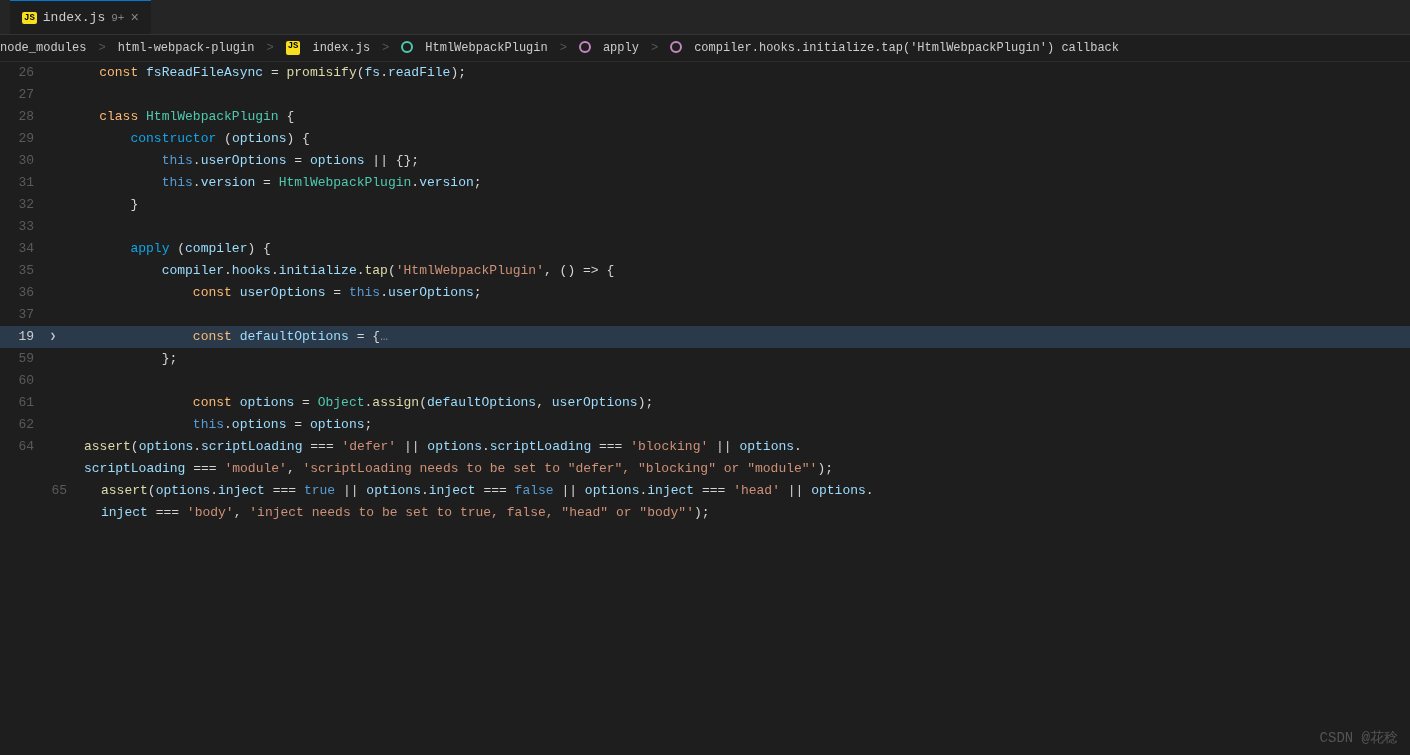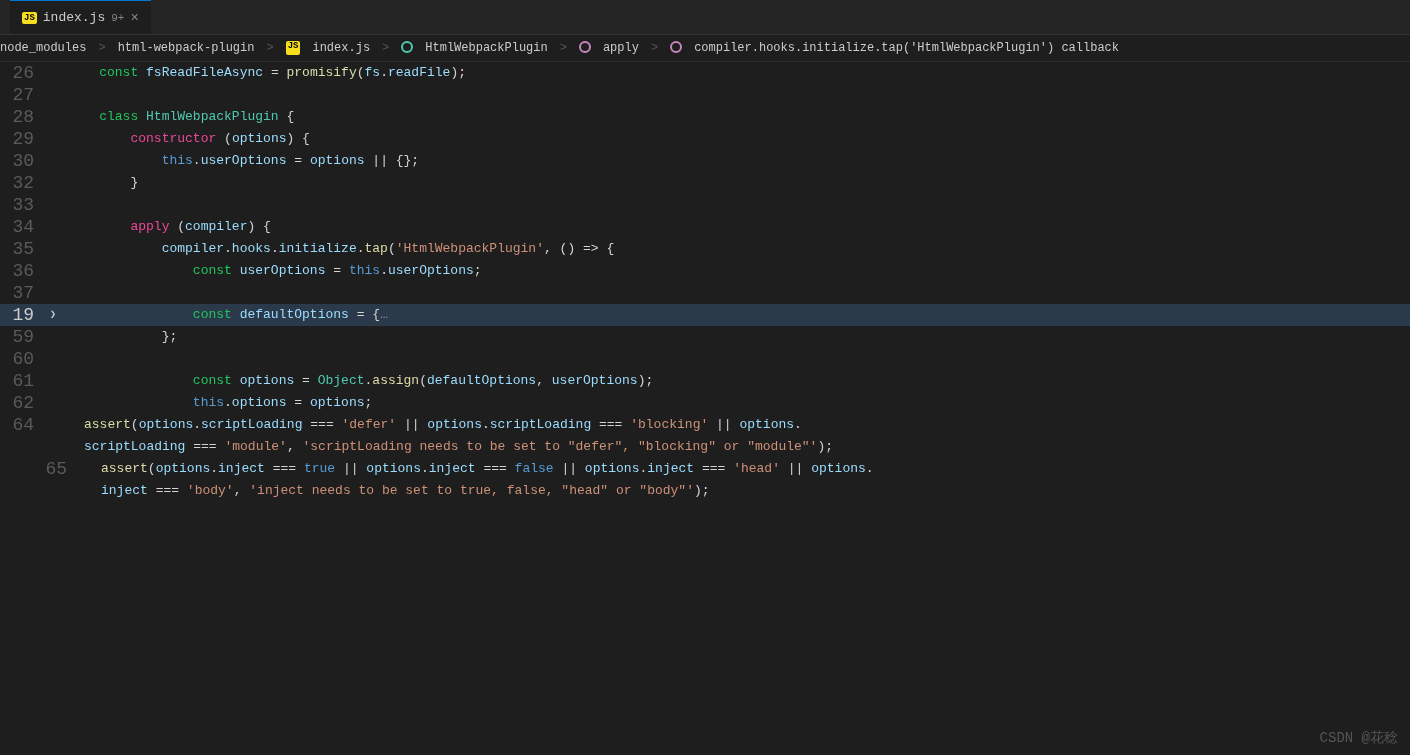--- a/index.html
+++ b/index.html
@@ -102,43 +102,43 @@
     .code-line.active-line {
       background: #2a3a4a;
     }
     .line-num {
       min-width: 50px;
       text-align: right;
       padding-right: 16px;
       color: #5a5a5a;
       user-select: none;
       line-height: 22px;
-      font-size: 18px;
+      font-size: 13px;
       flex-shrink: 0;
     }
     .code-line.active-line .line-num {
       color: #cccccc;
     }
     .arrow {
       width: 14px;
       color: #cccccc;
       font-size: 10px;
       line-height: 22px;
       flex-shrink: 0;
     }
     .code-content {
       padding-left: 4px;
       line-height: 22px;
       white-space: pre;
       flex: 1;
     }
 
     
-    .kw { color: #22c55e; }       
-    .kw2 { color: #ec4899; }      
+    .kw { color: #fdba74; }       
+    .kw2 { color: #0ea5e9; }      
     .fn { color: #dcdcaa; }       
     .str { color: #ce9178; }      
     .op { color: #d4d4d4; }       
     .cls { color: #4ec9b0; }      
     .prop { color: #9cdcfe; }
     .this { color: #569cd6; }
     .bool { color: #569cd6; }
     .param { color: #9cdcfe; }
     .ellipsis { color: #888; }
 
@@ -206,20 +206,25 @@
     <span class="arrow"></span>
     <span class="code-content">        <span class="kw2">constructor</span> <span class="op">(</span><span class="param">options</span><span class="op">)</span> <span class="op">{</span></span>
   </div>
 
   <div class="code-line">
     <span class="line-num">30</span>
     <span class="arrow"></span>
     <span class="code-content">            <span class="this">this</span><span class="op">.</span><span class="prop">userOptions</span> <span class="op">=</span> <span class="param">options</span> <span class="op">||</span> <span class="op">{};</span></span>
   </div>
 
+  <div class="code-line">
+    <span class="line-num">31</span>
+    <span class="arrow"></span>
+    <span class="code-content">            <span class="this">this</span><span class="op">.</span><span class="prop">version</span> <span class="op">=</span> <span class="cls">HtmlWebpackPlugin</span><span class="op">.</span><span class="prop">version</span><span class="op">;</span></span>
+  </div>
 
   <div class="code-line">
     <span class="line-num">32</span>
     <span class="arrow"></span>
     <span class="code-content">        <span class="op">}</span></span>
   </div>
 
   <div class="code-line">
     <span class="line-num">33</span>
     <span class="arrow"></span>

